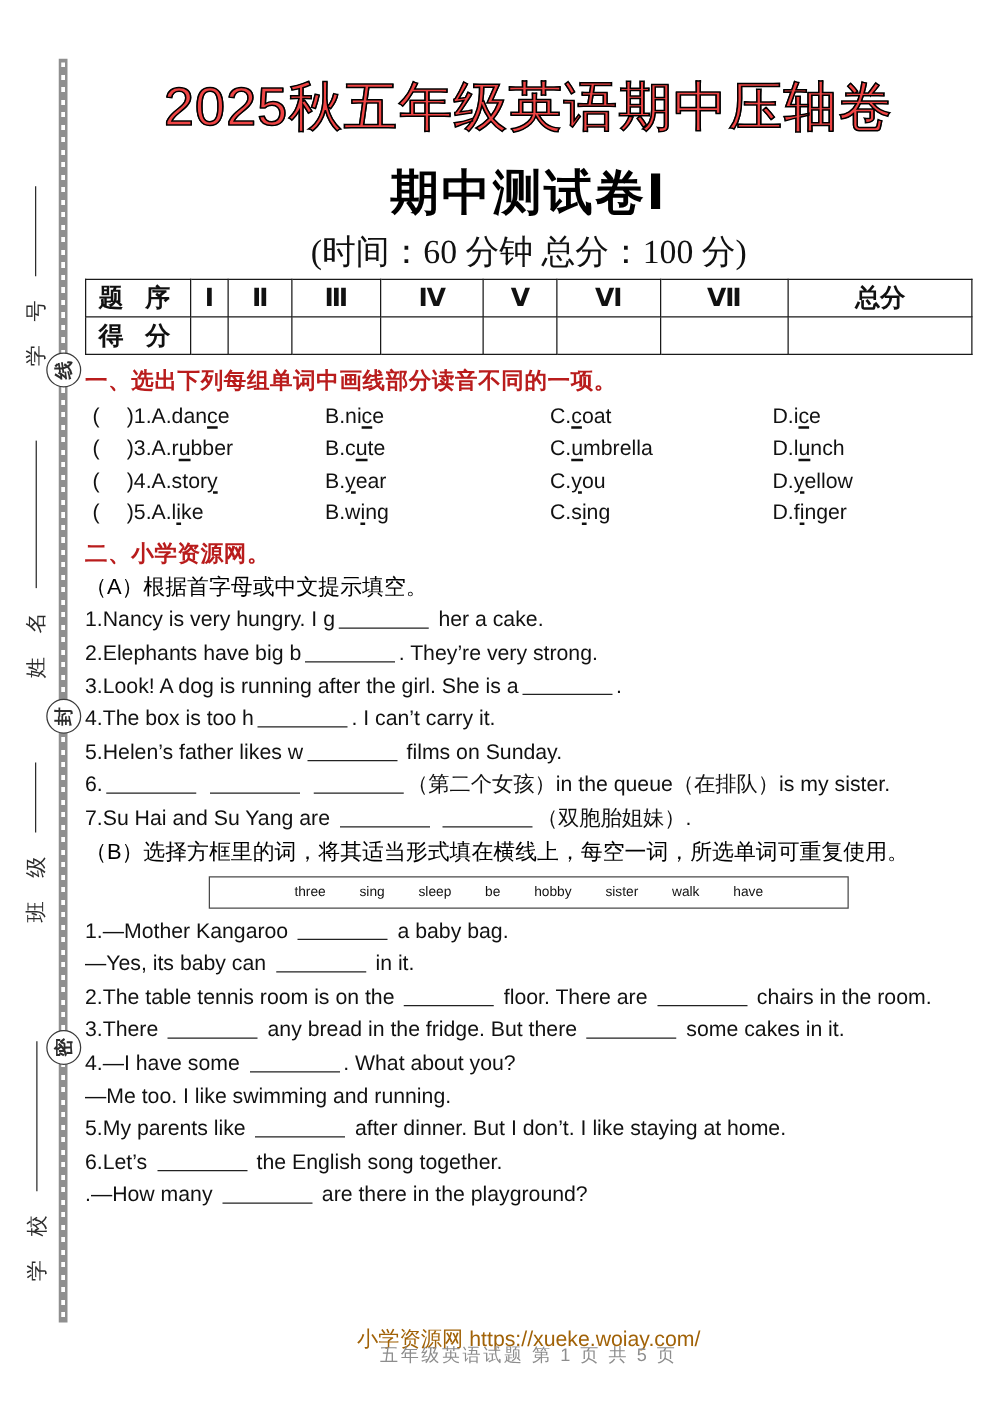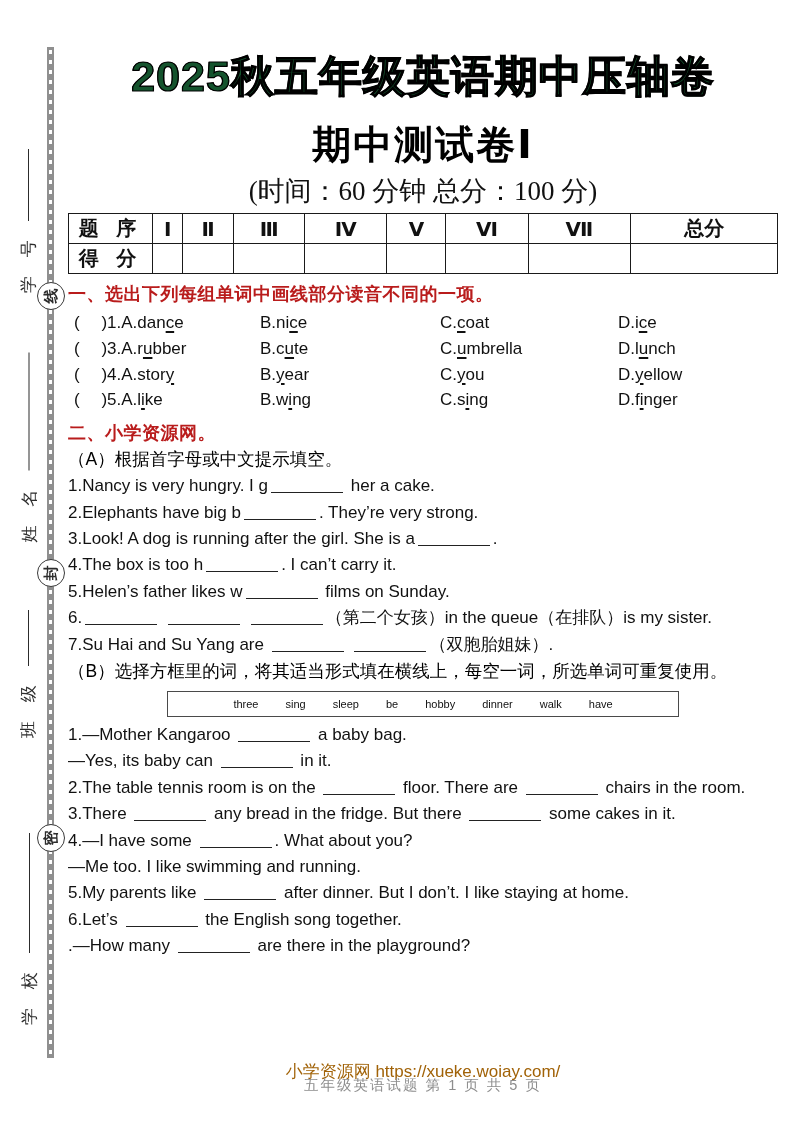--- a/index.html
+++ b/index.html
@@ -37,23 +37,23 @@
     font-size:15px; font-weight:bold; color:#2c2c2c; z-index:3;
   }
   .seal-stamp:nth-of-type(1){ top:282px; }
   .seal-stamp:nth-of-type(2){ top:559px; }
   .seal-stamp:nth-of-type(3){ top:824px; }
 
   
   .main { position:absolute; left:68px; top:48px; width:710px; }
 
   .title {
-    text-align:center; font-size:43px; font-weight:700; line-height:56px;
-    letter-spacing:1px; color:#14532d;
-    -webkit-text-stroke:1.2px #000; text-shadow:0.6px 0 #000,-0.6px 0 #000;
+    text-align:center; font-size:43px; font-weight:400; line-height:56px;
+    letter-spacing:1px; color:#ef4444;
+    -webkit-text-stroke:1.2px #000; text-shadow:0.6px 0 #000,-0.6px 0 #000;margin-top:10px;
   }
   .subtitle {
     text-align:center; font-size:39px; font-weight:bold; line-height:48px;
     margin-top:17px; color:#000; letter-spacing:2px;
   }
   .info-line {
     text-align:center; font-size:27px; line-height:26px; margin-top:9px;
     font-family:Liberation Serif, serif; color:#111;
   }
 
@@ -218,21 +218,21 @@
 
   <div class="sub-heading">（B）选择方框里的词，将其适当形式填在横线上，每空一词，所选单词可重复使用。</div>
 
   <div class="word-box">
 
   <span>three</span>
       <span>sing</span>
       <span>sleep</span>
       <span>be</span>
       <span>hobby</span>
-      <span>dinner</span>
+      <span>sister</span>
       <span>walk</span>
       <span>have</span>
     </div>
 
   <div>
 
   <p class="q-line">1.—Mother Kangaroo <span class="blank"></span> a baby bag.</p>
       <p class="q-line">—Yes, its baby can <span class="blank"></span> in it.</p>
       <p class="q-line">2.The table tennis room is on the <span class="blank"></span> floor. There are <span class="blank"></span> chairs in the room.</p>
       <p class="q-line">3.There <span class="blank"></span> any bread in the fridge. But there <span class="blank"></span> some cakes in it.</p>

